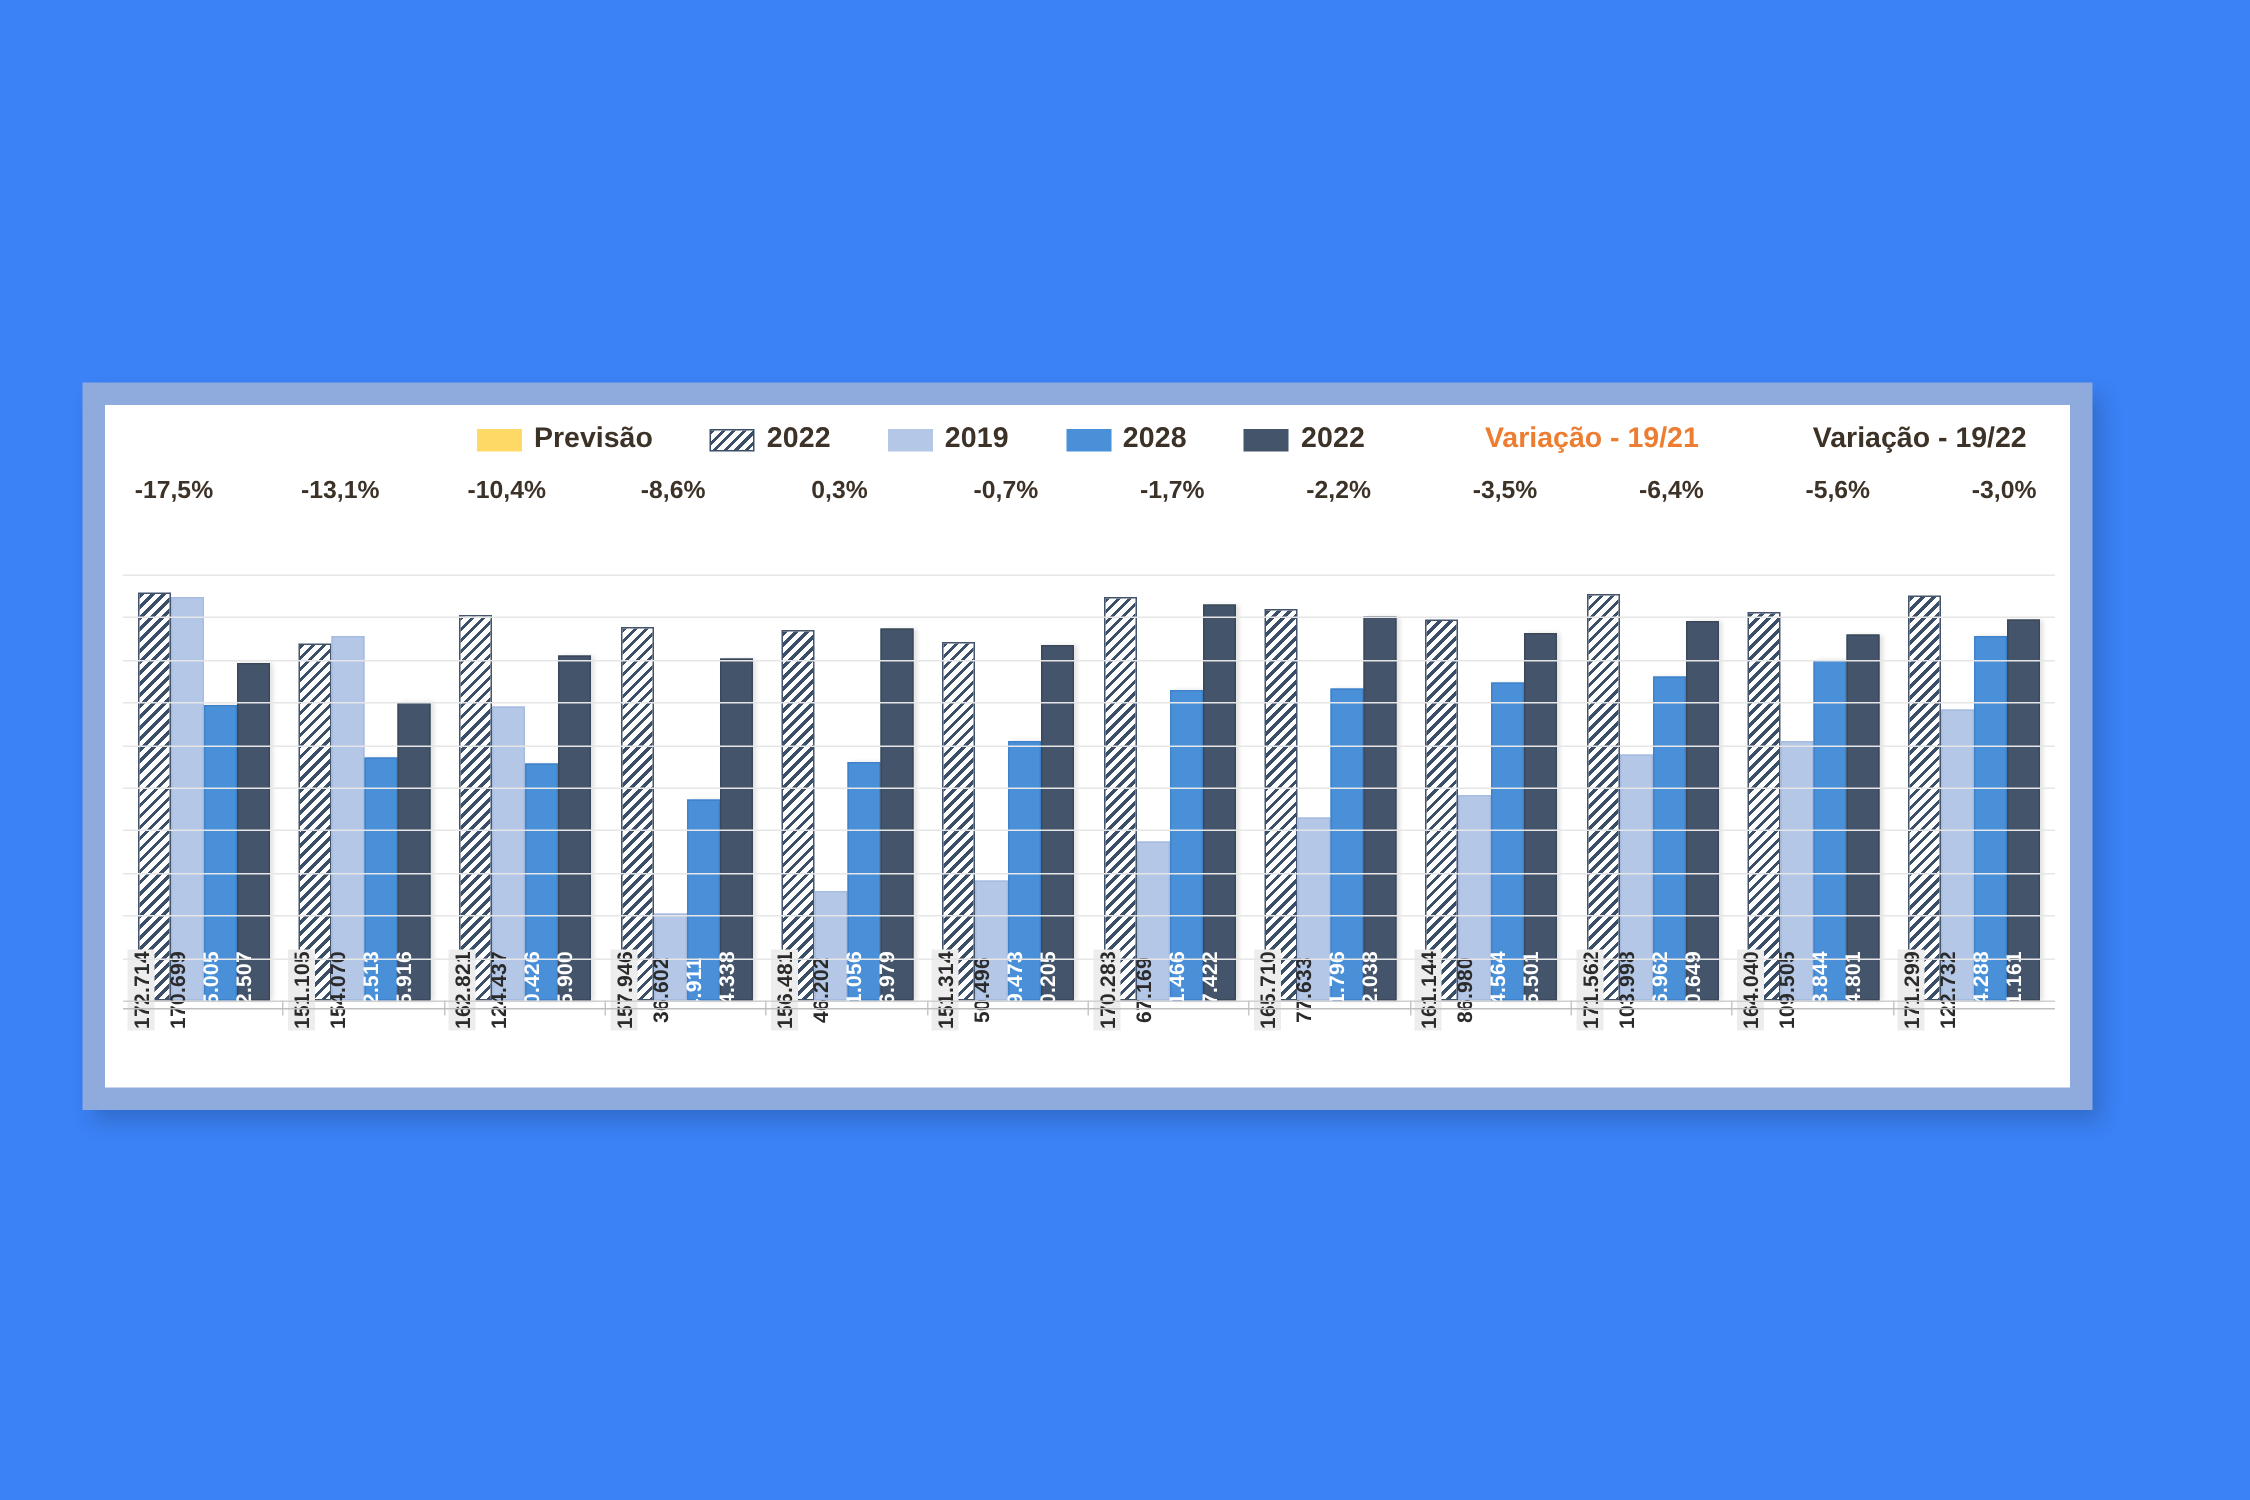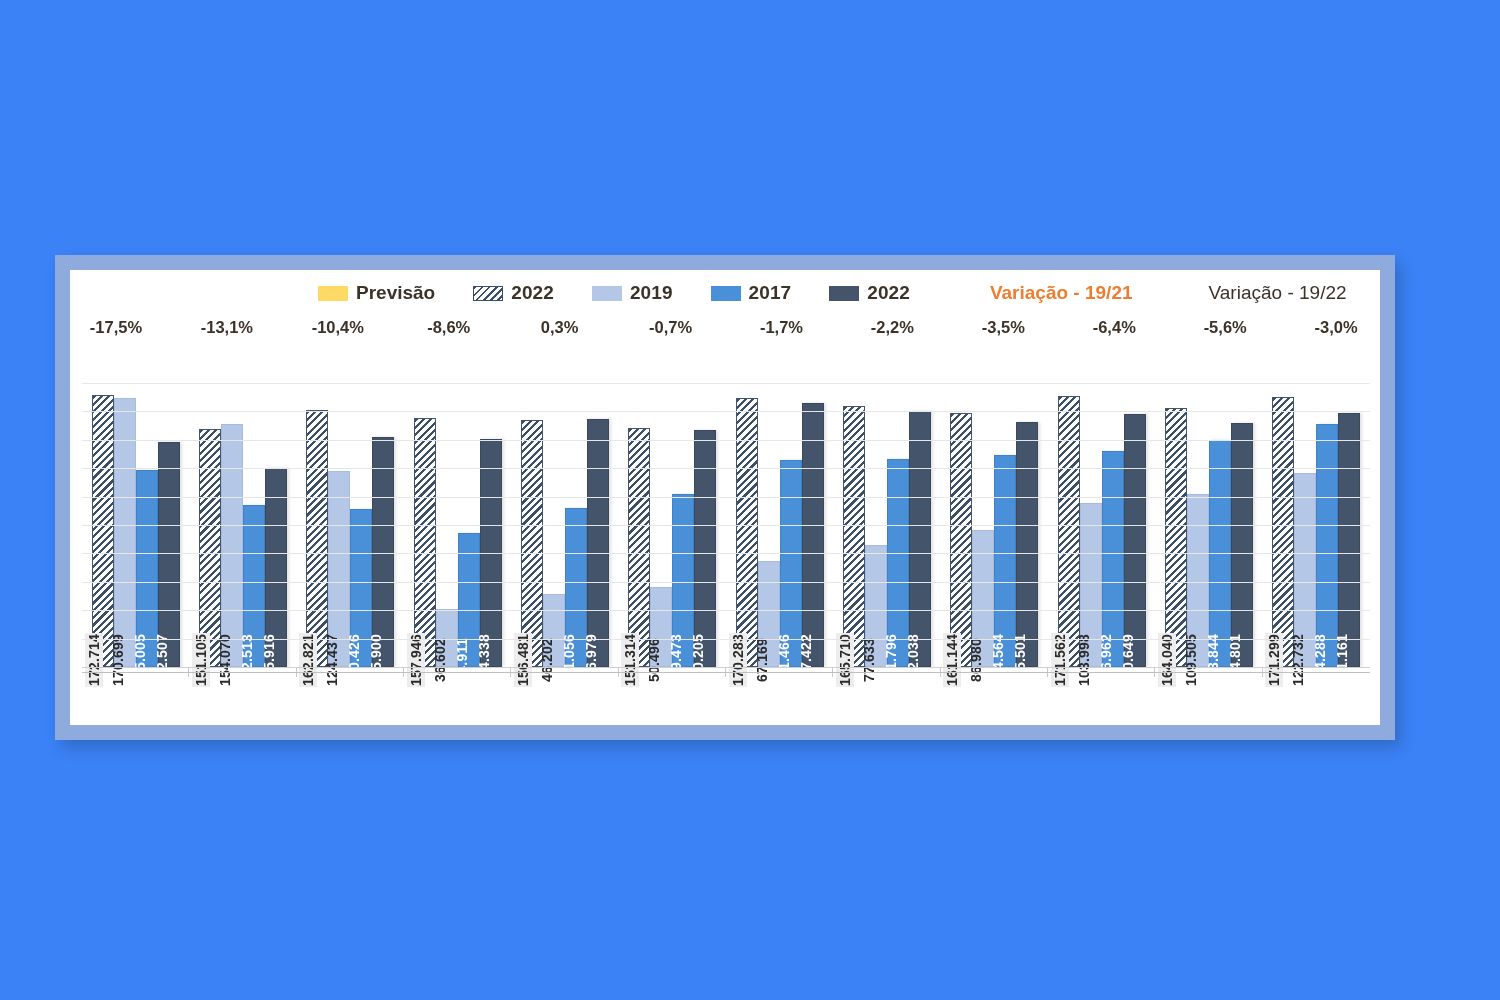--- a/index.html
+++ b/index.html
@@ -33,21 +33,21 @@
     background-image:repeating-linear-gradient(135deg,#3B5068 0 2px,#ffffff 2px 5px);
     border:1px solid #3B5068;
     box-sizing:border-box;
   }
   .sw-2020{background:#B4C7E7;}
   .sw-2021{background:#4A90D9;}
   .sw-2022{background:#44546A;}
   .leg-label{font-size:19px;font-weight:bold;color:#3D3227;letter-spacing:.1px;}
   .leg-prev-label{font-size:19px;font-weight:bold;color:#3D3227;}
   .var1921{font-size:19px;font-weight:bold;color:#ED7D31;margin-left:42px;}
-  .var1922{font-size:19px;font-weight:normal;color:#3D3227;margin-left:38px;}
+  .var1922{font-size:19px;font-weight:bold;color:#3D3227;margin-left:38px;}
 
   
   .var-rows{position:absolute;left:0;top:48px;width:100%;}
   .var-row{display:flex;width:100%;gap:43px;}
   .var-row .cell{flex:1 1 0;text-align:center;font-size:16.5px;font-weight:bold;}
   .var-row-top .cell{color:#3D3227;padding-bottom:3px;}
   .var-row-bot .cell{color:#ED7D31;padding-top:2px;}
   .var-rows-pad{padding-left:12px;padding-right:10px;box-sizing:border-box;}
 
   
@@ -105,21 +105,21 @@
           <div class="leg-item">
             <span class="leg-swatch sw-2019"></span>
             <span class="leg-label">2022</span>
           </div>
           <div class="leg-item">
             <span class="leg-swatch sw-2020"></span>
             <span class="leg-label">2019</span>
           </div>
           <div class="leg-item">
             <span class="leg-swatch sw-2021"></span>
-            <span class="leg-label">2017</span>
+            <span class="leg-label">2028</span>
           </div>
           <div class="leg-item">
             <span class="leg-swatch sw-2022"></span>
             <span class="leg-label">2022</span>
           </div>
           <span class="var1921">Variação - 19/21</span>
           <span class="var1922">Variação - 19/22</span>
         </div>
       </div>
 

